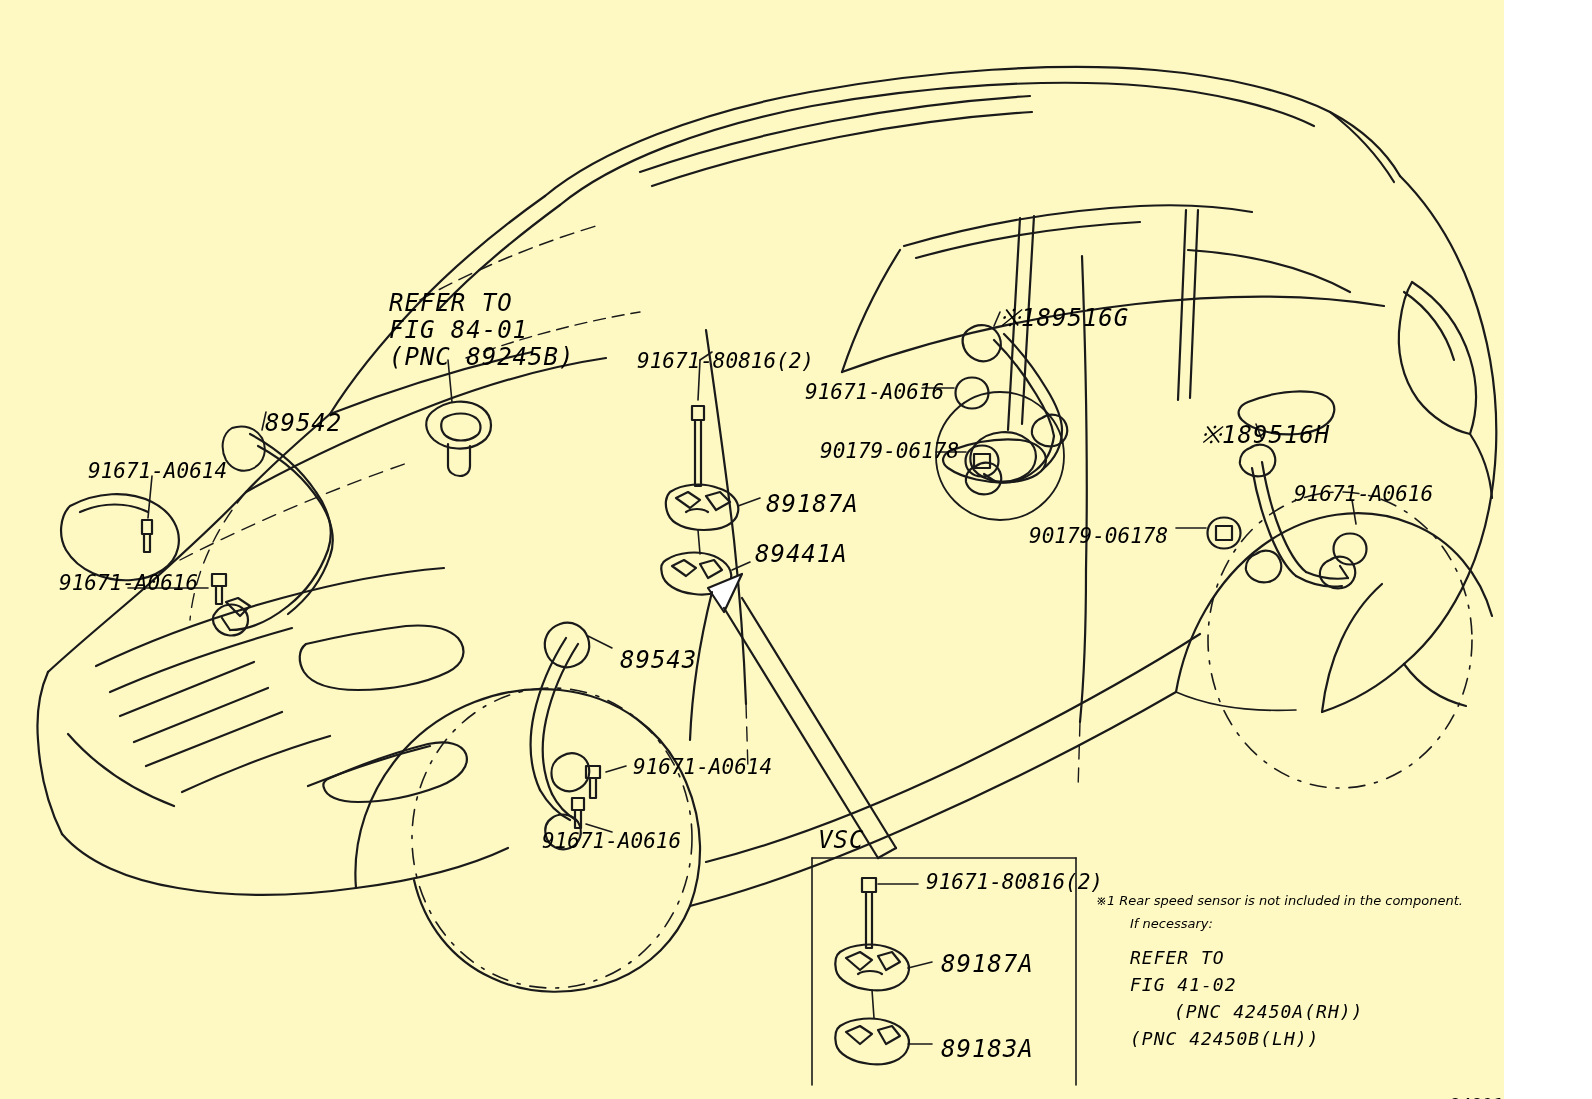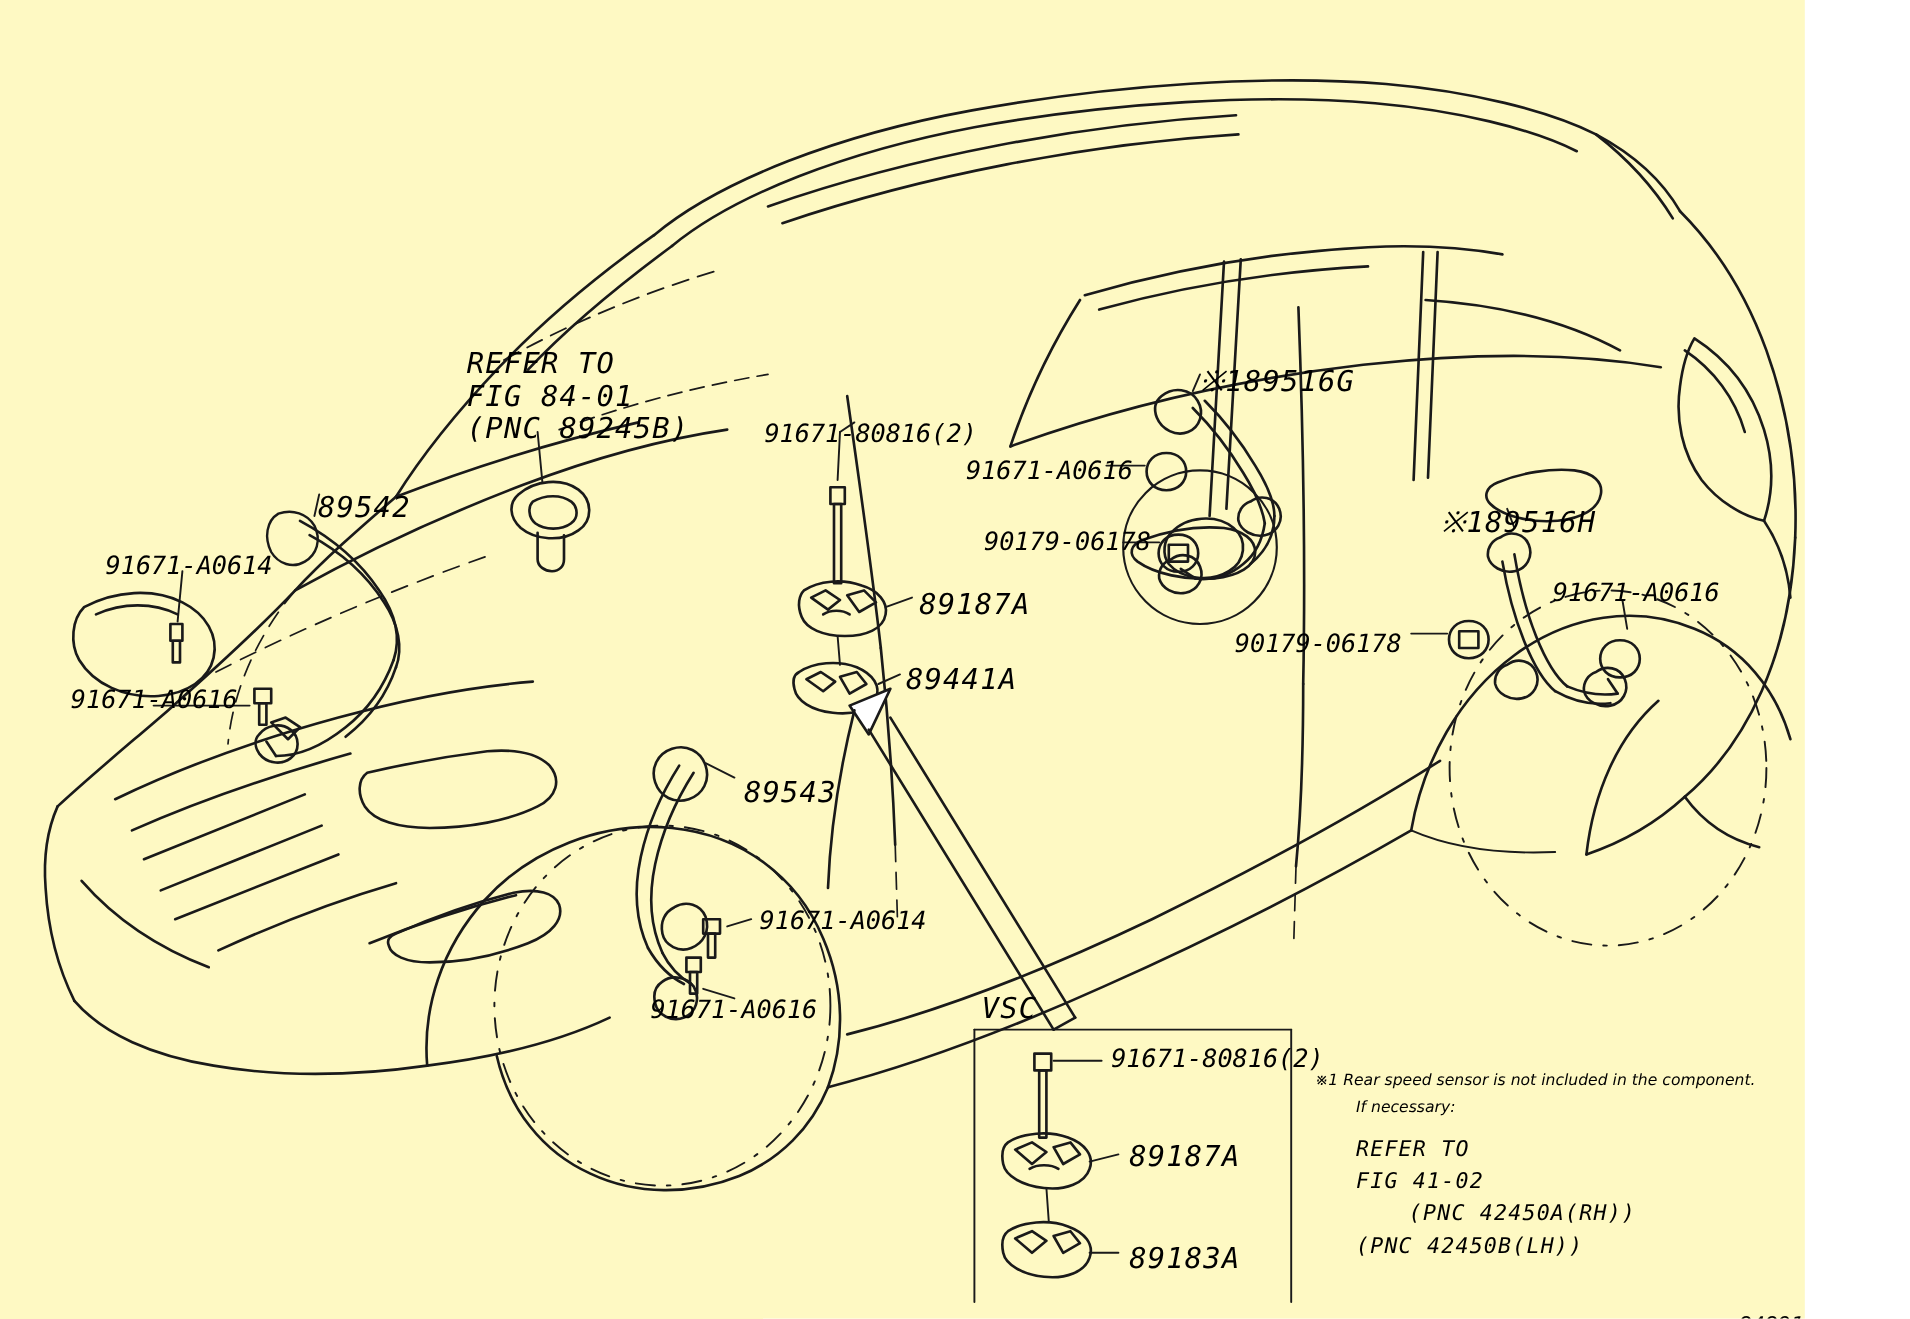--- a/index.html
+++ b/index.html
@@ -309,21 +309,21 @@
   </svg>
 
   <div class="lbl big multi" style="left:389px; top:290px;">REFER TO
 FIG 84-01
 (PNC 89245B)</div>
   <div class="lbl big" style="left:265px; top:411px;">89542</div>
   <div class="lbl" style="left:88px; top:459px;">91671-A0614</div>
   <div class="lbl" style="left:59px; top:571px;">91671-A0616</div>
   <div class="lbl" style="left:637px; top:349px;">91671-80816(2)</div>
   <div class="lbl big" style="left:766px; top:492px;">89187A</div>
-  <div class="lbl big" style="left:755px; top:554px;">89441A</div>
+  <div class="lbl big" style="left:755px; top:542px;">89441A</div>
   <div class="lbl big" style="left:620px; top:648px;">89543</div>
   <div class="lbl" style="left:633px; top:755px;">91671-A0614</div>
   <div class="lbl" style="left:542px; top:829px;">91671-A0616</div>
 
   <div class="lbl big" style="left:1000px; top:306px;">※189516G</div>
   <div class="lbl" style="left:805px; top:380px;">91671-A0616</div>
   <div class="lbl" style="left:820px; top:439px;">90179-06178</div>
   <div class="lbl big" style="left:1201px; top:423px;">※189516H</div>
   <div class="lbl" style="left:1294px; top:482px;">91671-A0616</div>
   <div class="lbl" style="left:1029px; top:524px;">90179-06178</div>

